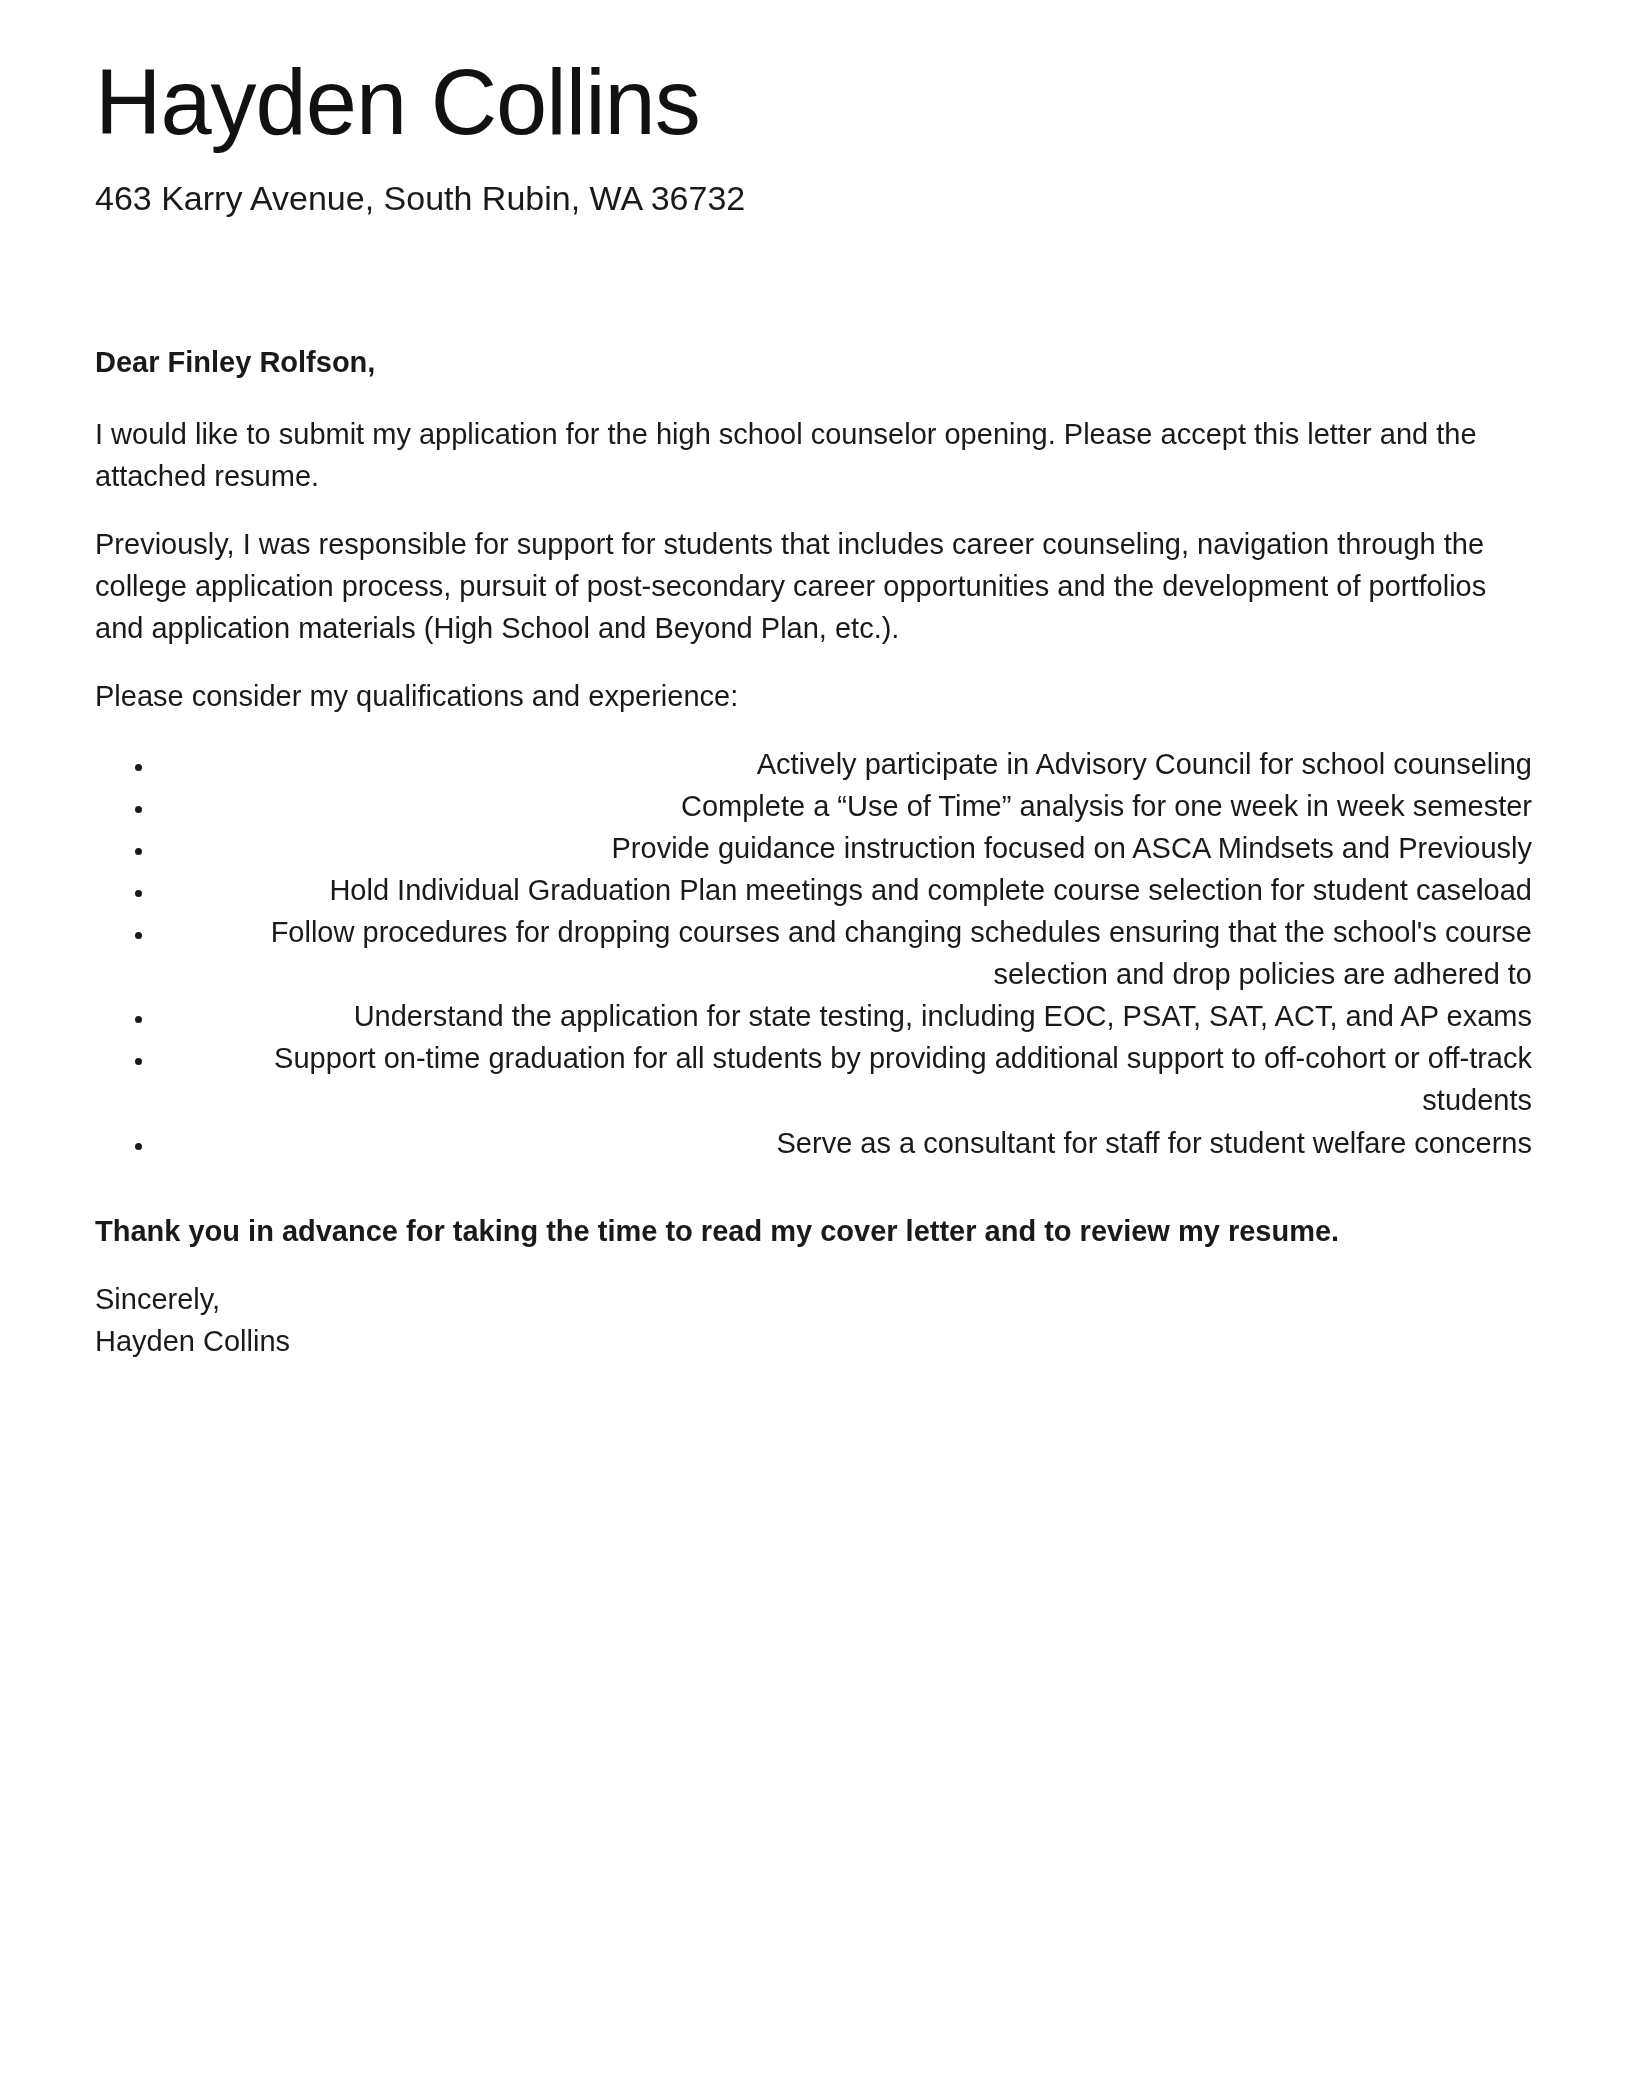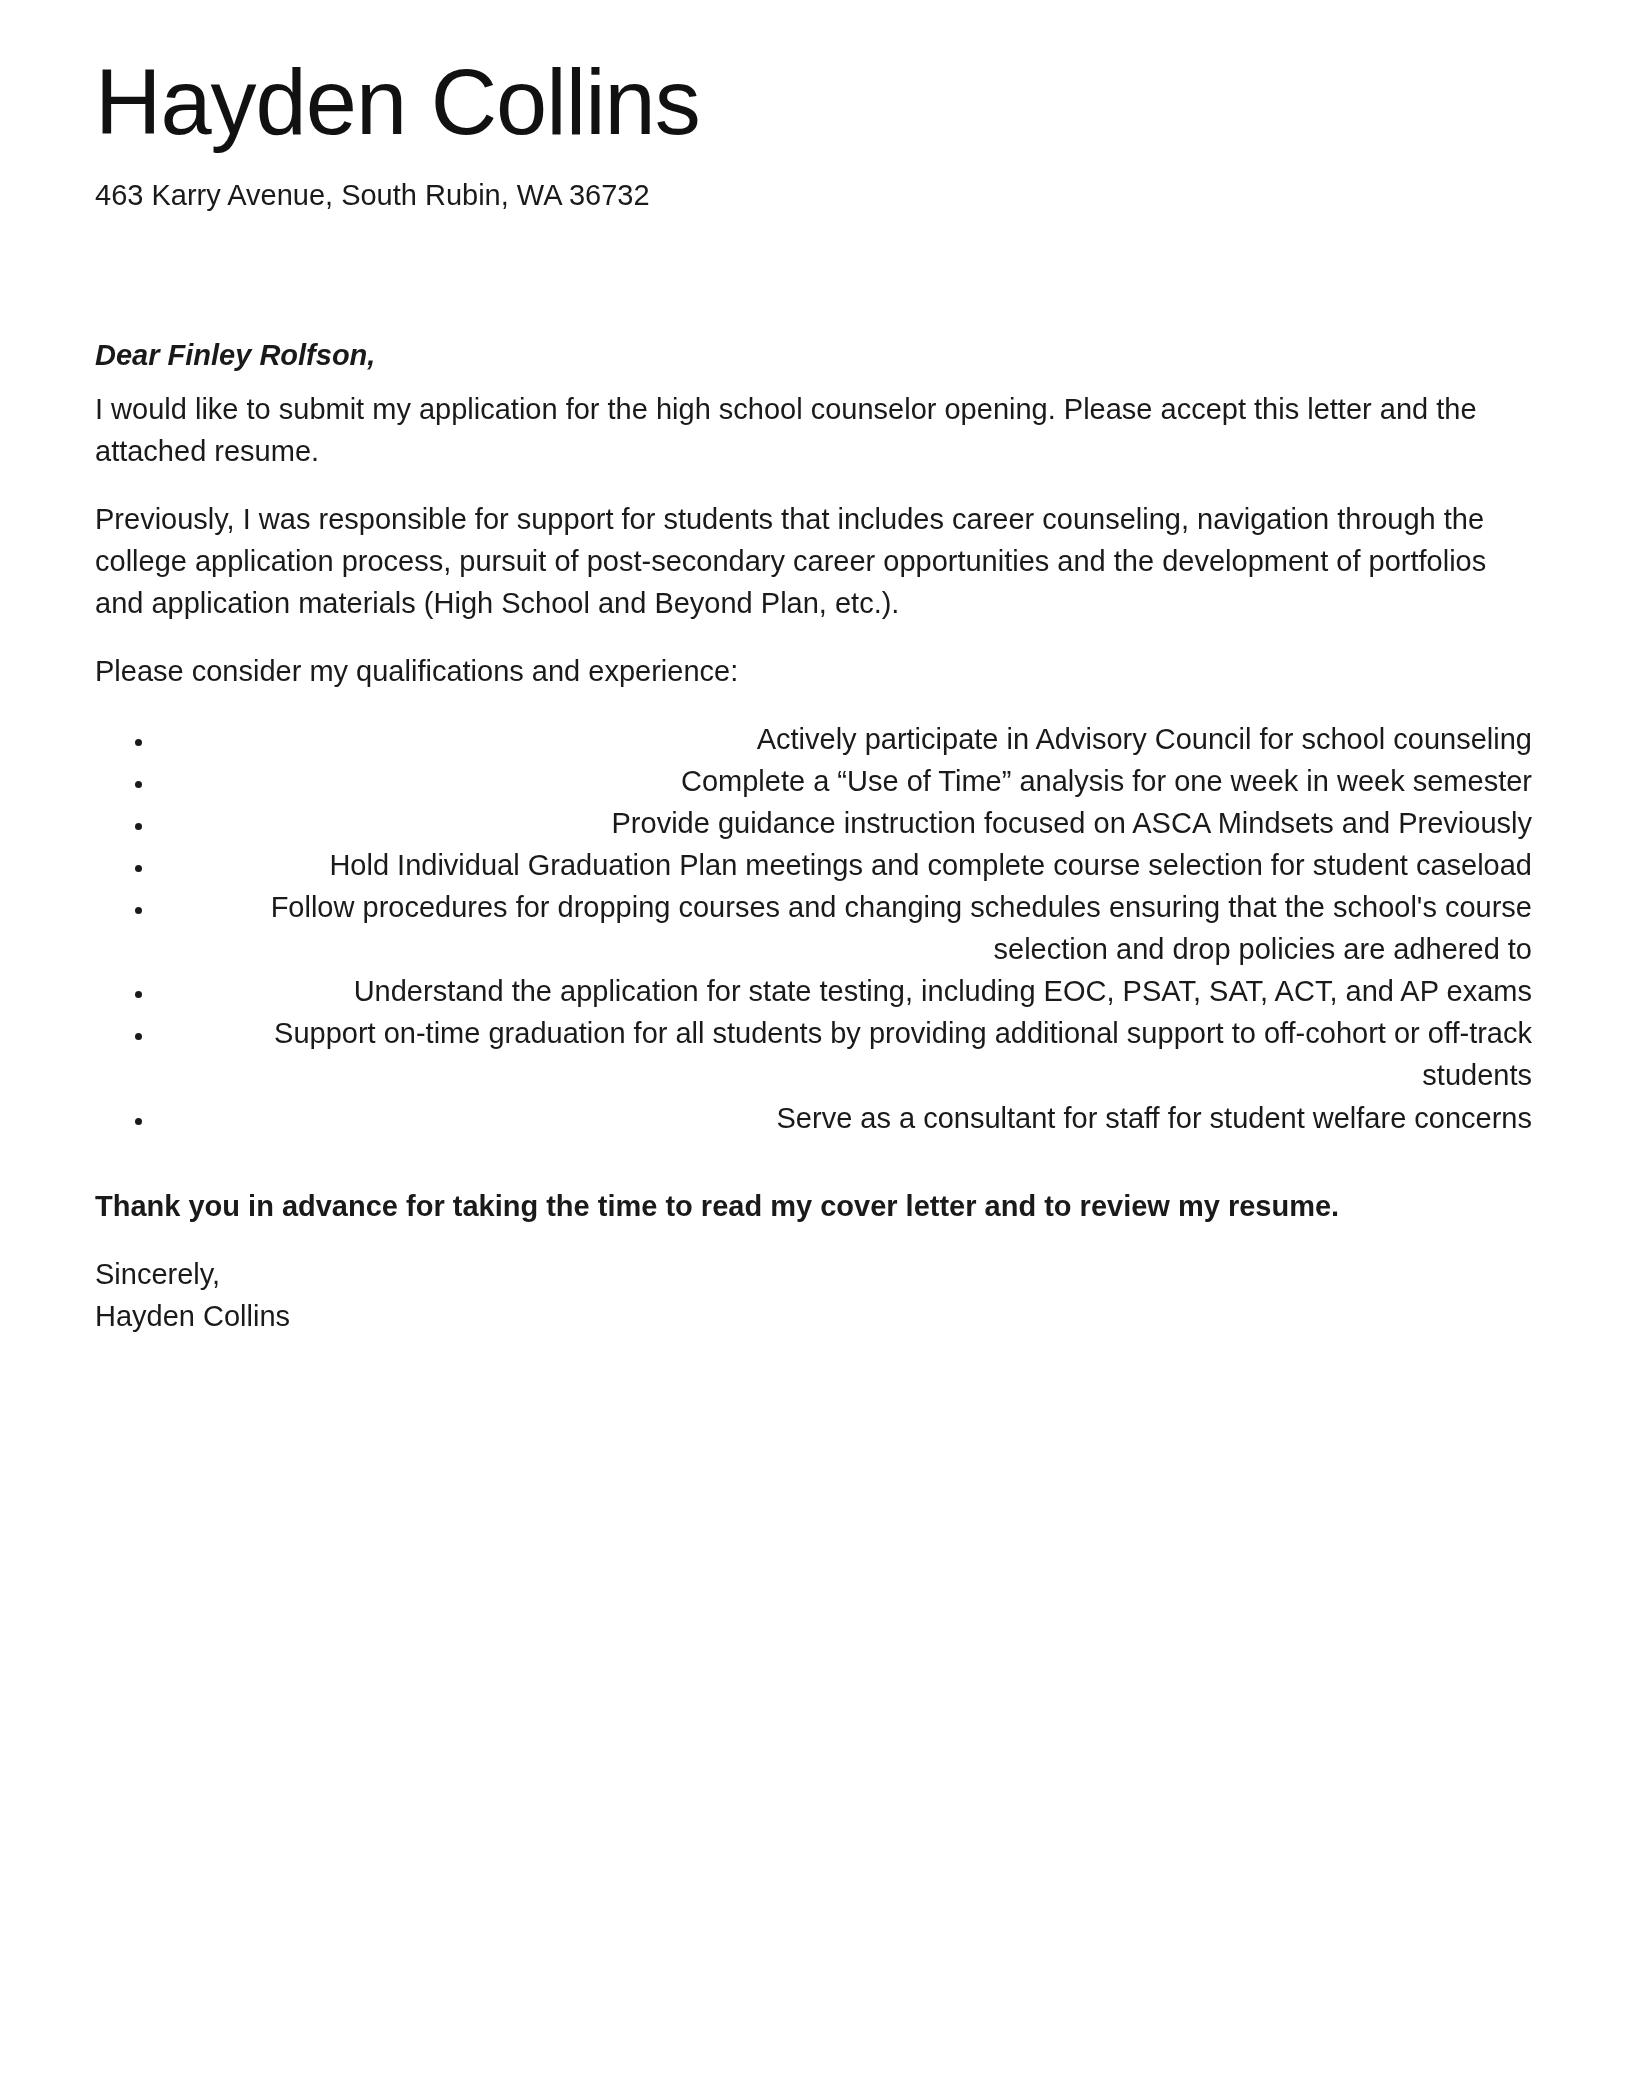--- a/index.html
+++ b/index.html
@@ -19,34 +19,33 @@
   }
   .name {
     font-size: 92px;
     font-weight: 400;
     letter-spacing: -1px;
     line-height: 1.1;
     color: #111111;
   }
   .address {
     margin-top: 22px;
-    font-size: 29px;
+    font-size: 34px;
     line-height: 1.4;
     color: #1a1a1a;
   }
   .letter-body {
     margin-top: 118px;
     font-size: 29px;
     line-height: 1.45;
     max-width: 1445px;
   }
   .greeting {
     font-weight: 700;
-    margin-bottom: 12px;
-    font-style: italic;
+    margin-bottom: 30px;
   }
   .para {
     margin-bottom: 26px;
   }
   ul.qualifications {
     margin: 0 0 26px 0;
     padding-left: 60px;
     list-style: disc;
   }
   ul.qualifications li {

